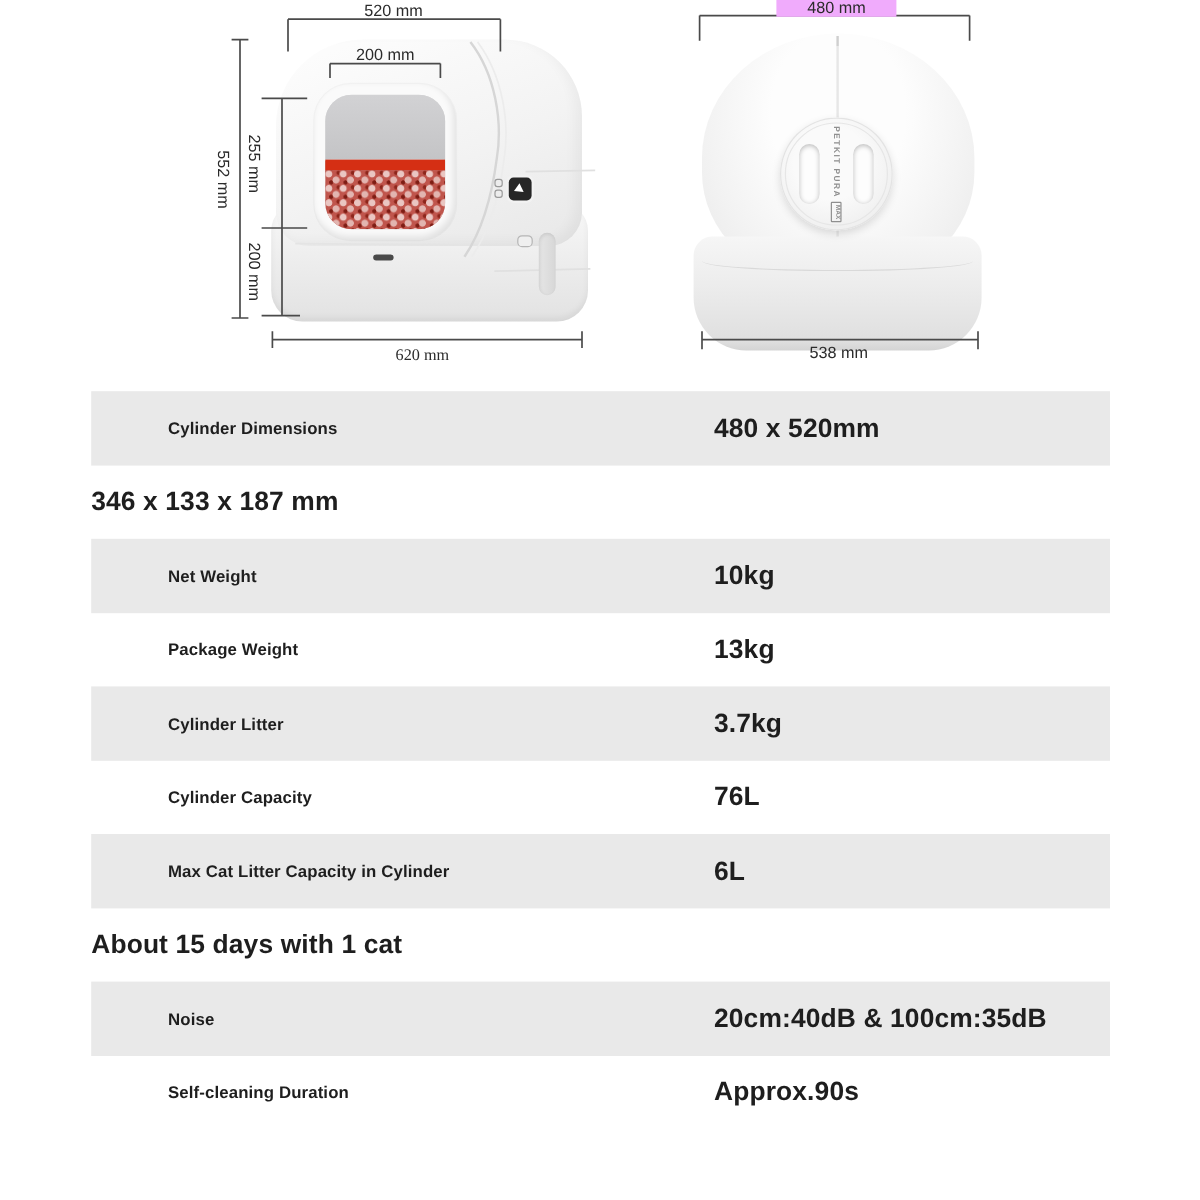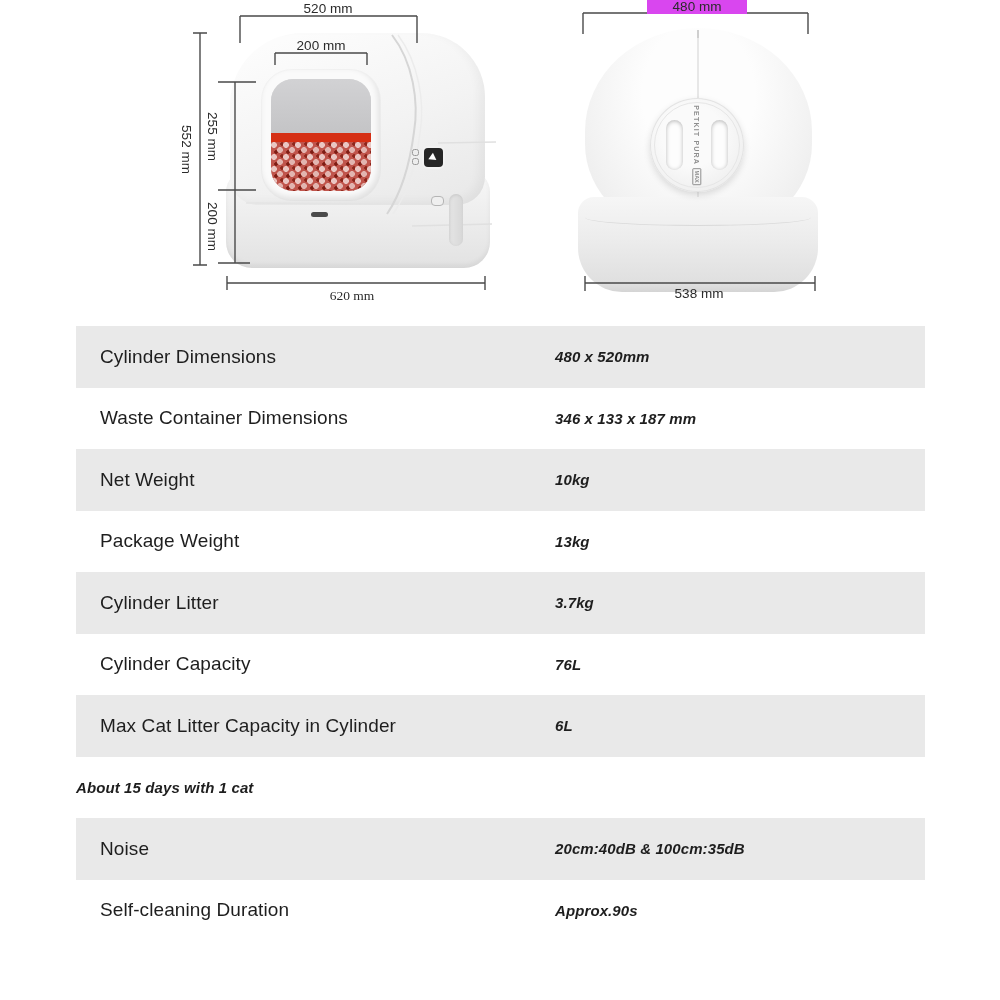--- a/index.html
+++ b/index.html
@@ -118,23 +118,23 @@
   }
   .max-badge{
     font-size:5.5px;letter-spacing:0;border:0.8px solid #8f8f8f;border-radius:1px;
     padding:0 1.5px;margin-left:3px;line-height:6.5px;
   }
   
   .spec-table{position:absolute;left:76px;top:326px;width:849px;z-index:2;}
   .spec-row{height:61.5px;display:flex;align-items:center;}
   .spec-row:nth-child(odd){background:#e9e9e9;}
   .spec-label{
-    margin-left:24px;width:455px;font-size:19px;font-weight:400;letter-spacing:0.1px;
-  }
-  .spec-value{font-size:15px;font-weight:600;letter-spacing:0.1px;font-style:italic;}
+    margin-left:64px;width:455px;font-size:14px;font-weight:700;letter-spacing:0.1px;
+  }
+  .spec-value{font-size:22px;font-weight:600;letter-spacing:0.1px;}
 </style>
 </head>
 <body>
 
 <div class="stage">
 
   <div class="diagram front">
     <div class="base-drawer"></div>
     <div class="front-body"></div>
 
@@ -206,31 +206,30 @@
 
     <svg class="dimlines" width="290" height="312" viewBox="0 0 290 312">
       <g stroke="#4a4a4a" stroke-width="1.4" fill="none">
 
         <path d="M28,13 H253 M28,13 V34 M253,13 V34"></path>
 
         <path d="M30,283 H260 M30,276 V291 M260,276 V291"></path>
       </g>
     </svg>
 
-    <div class="dimlabel" style="left:92px;top:-1px;width:100px;background:#d946ef;">480 mm</div>
+    <div class="dimlabel" style="left:92px;top:-1px;width:100px;background:#f0abfc;">480 mm</div>
     <div class="dimlabel" style="left:94px;top:286px;width:100px;">538 mm</div>
   </div>
 
   <div class="spec-table">
     <div class="spec-row">
       <div class="spec-label">Cylinder Dimensions</div>
       <div class="spec-value">480 x 520mm</div>
     </div>
     <div class="spec-row">
-      <div class="spec-label">Waste Container Dimensions</div>
       <div class="spec-value">346 x 133 x 187 mm</div>
     </div>
     <div class="spec-row">
       <div class="spec-label">Net Weight</div>
       <div class="spec-value">10kg</div>
     </div>
     <div class="spec-row">
       <div class="spec-label">Package Weight</div>
       <div class="spec-value">13kg</div>
     </div>

